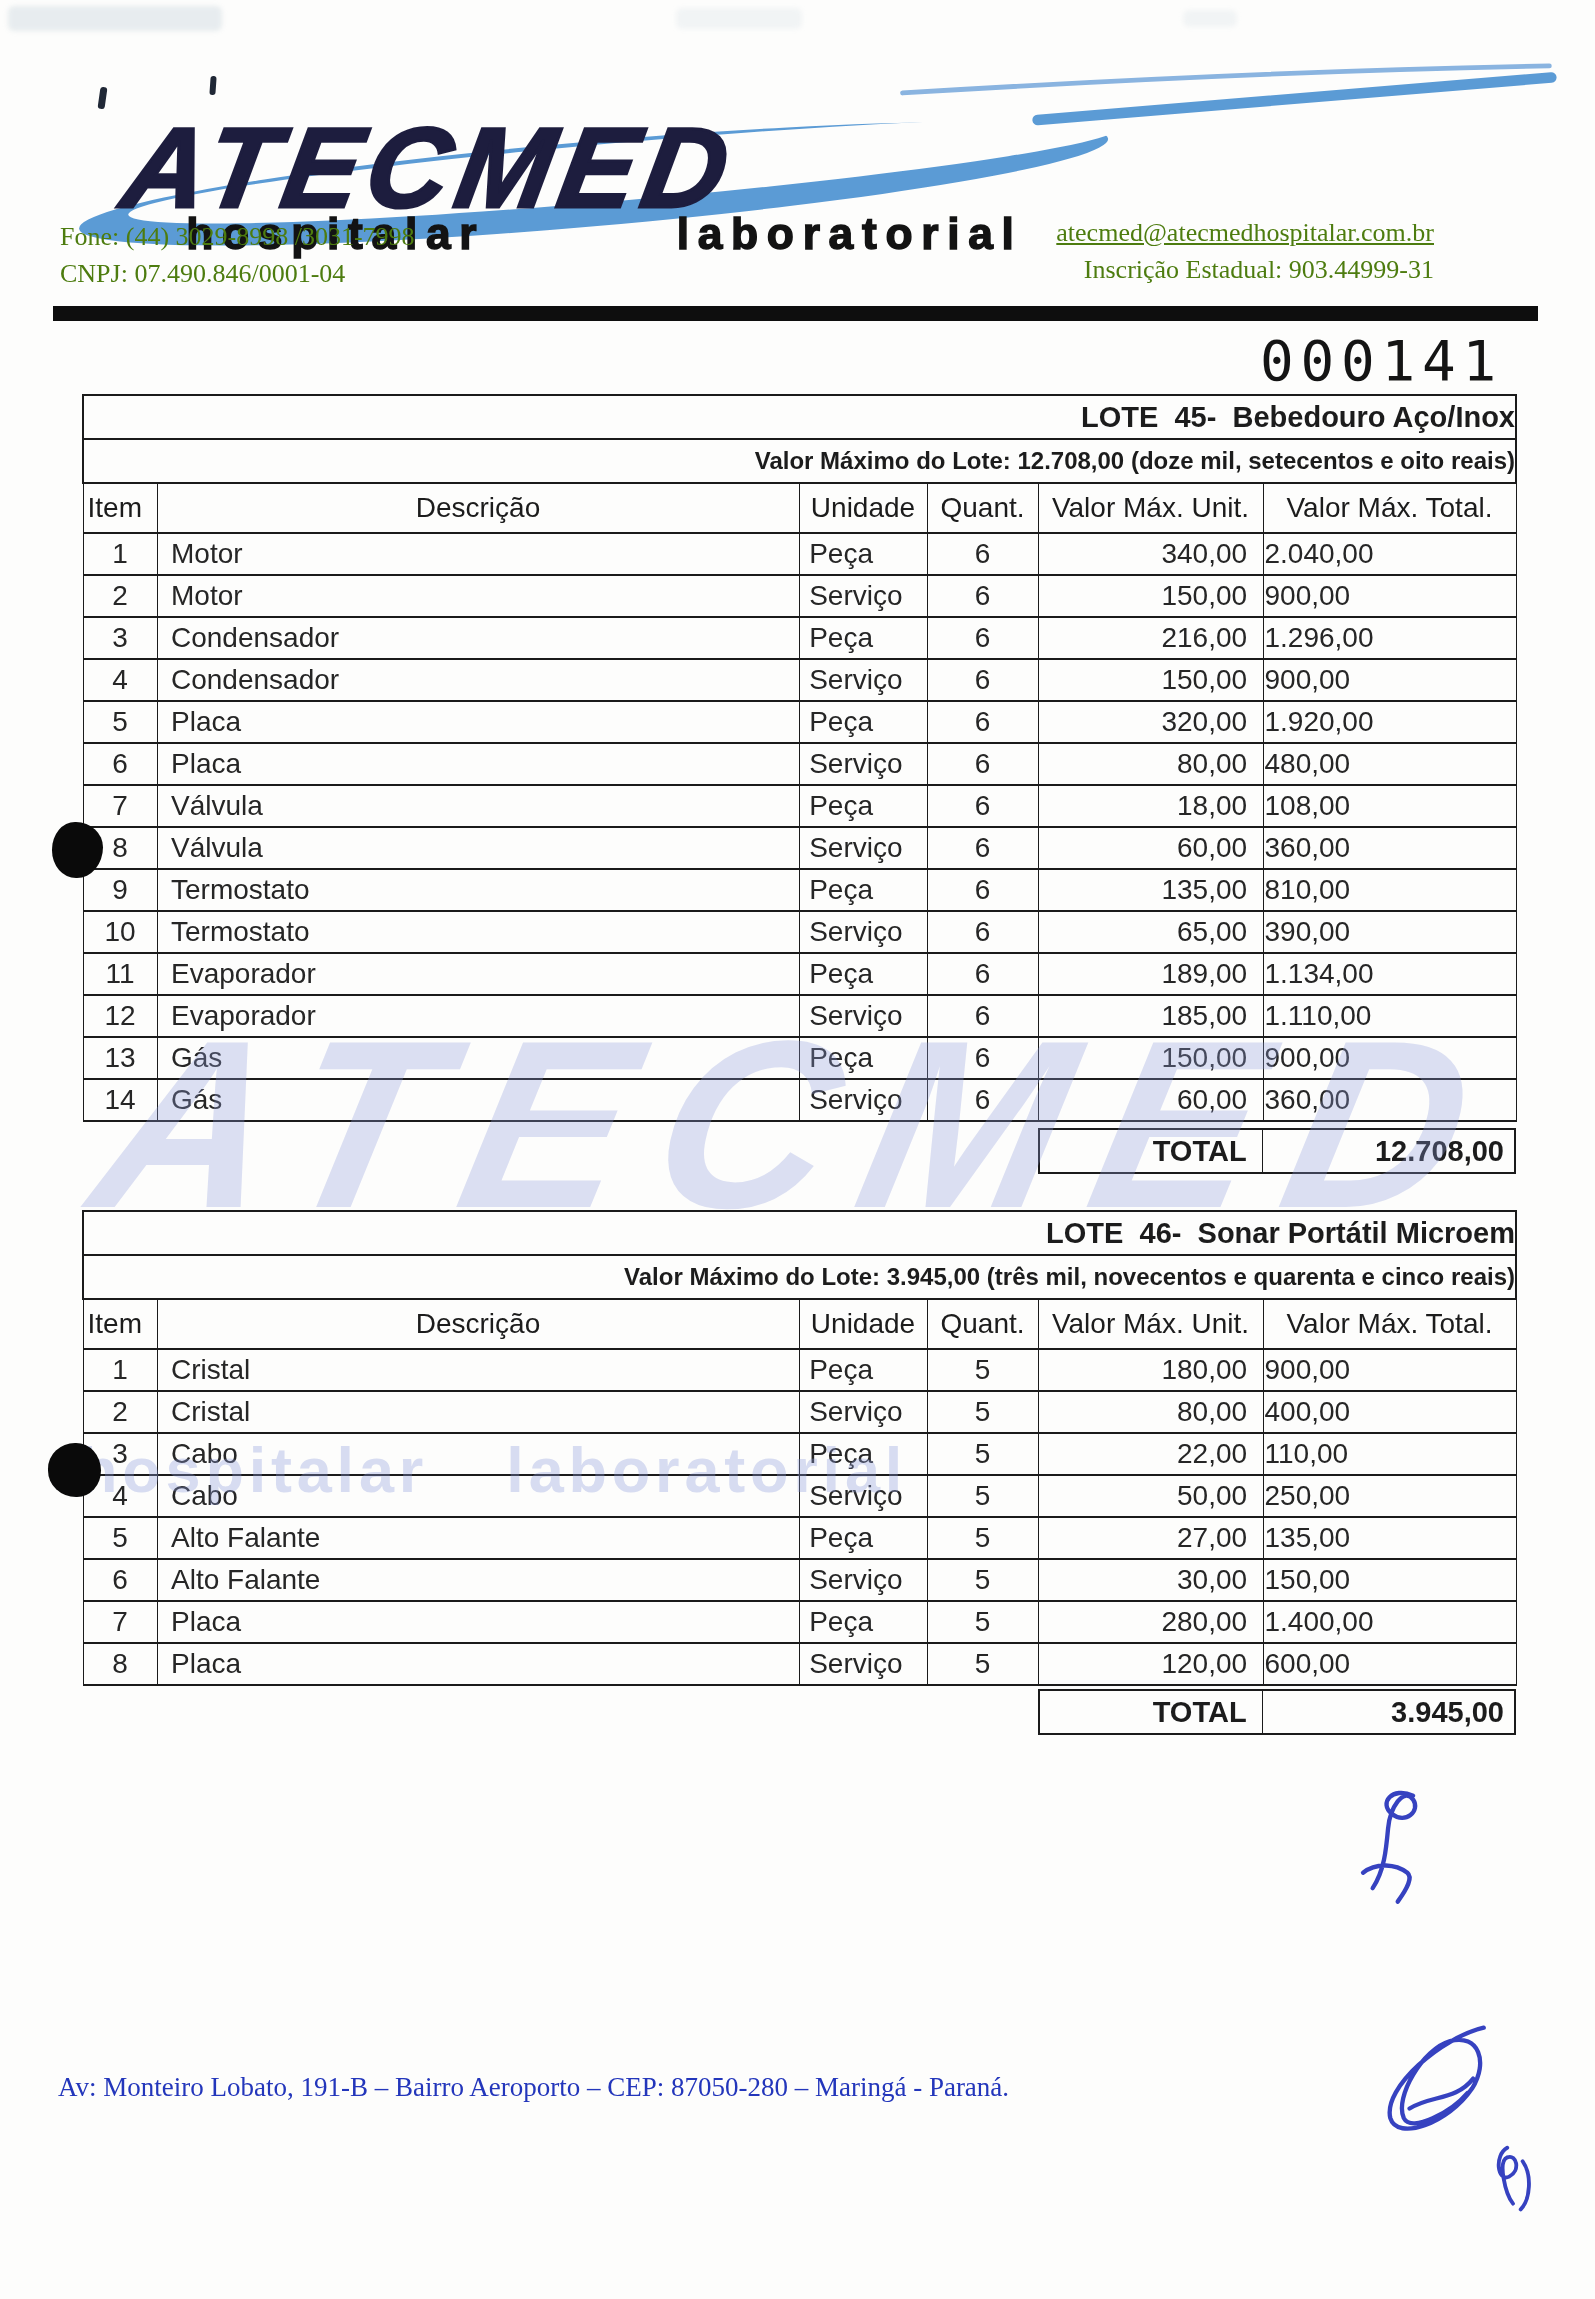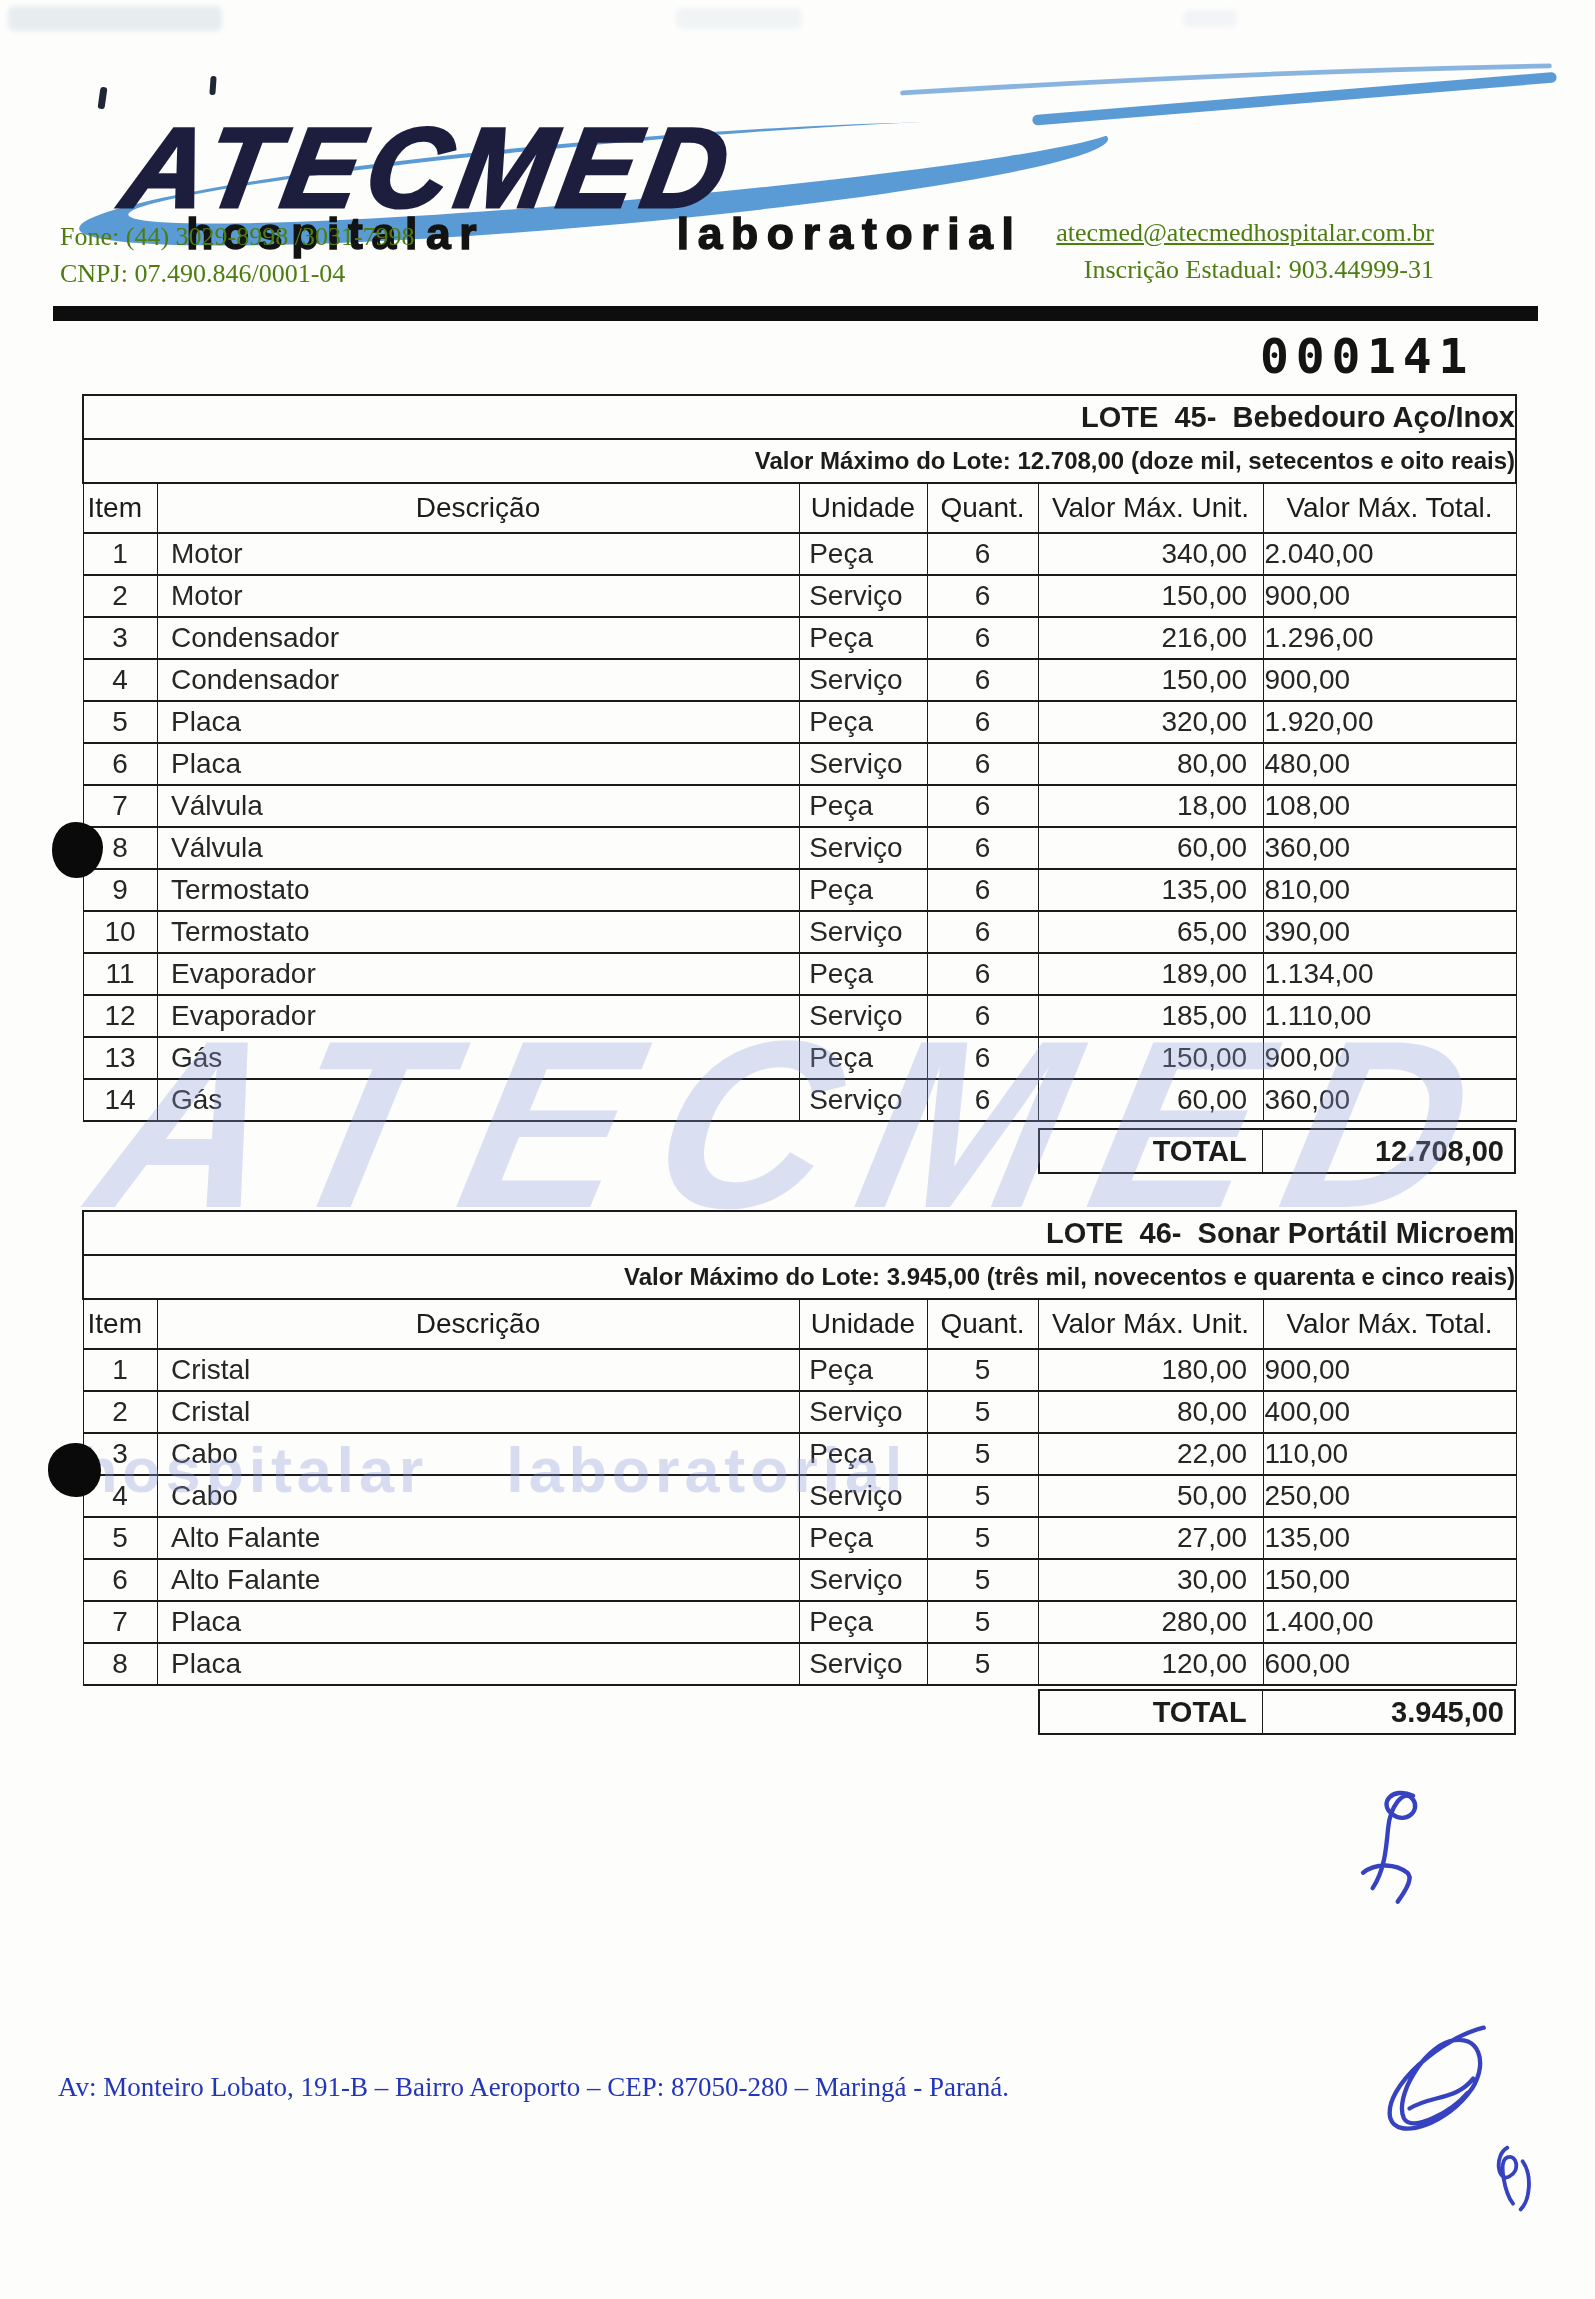--- a/index.html
+++ b/index.html
@@ -22,22 +22,22 @@
   
   .logo-svg { position:absolute; left:53px; top:60px; }
   .contact { position:absolute; font-family:"Liberation Serif", serif; font-size:26px; color:#4d7c0f; white-space:nowrap; }
   .contact.phone { left:60px; top:222px; }
   .contact.cnpj  { left:60px; top:259px; }
   .contact.email { right:161px; top:218px; text-decoration:underline; }
   .contact.insc  { right:161px; top:255px; }
   .divider-bar { position:absolute; left:53px; top:306px; width:1485px; height:14.5px; background:#0e0e0e; }
   .stamp {
     position:absolute; left:1260px; top:328px; width:261px;
-    font-family:"DejaVu Sans Mono", monospace; font-weight:bold;
-    font-size:48px; letter-spacing:6.8px; color:#141414;
+    font-family:"DejaVu Sans Mono", monospace; font-weight:normal;
+    font-size:56px; letter-spacing:6.8px; color:#141414;
   }
   
   table.lote { position:absolute; left:82px; width:1434px; border-collapse:collapse; table-layout:fixed; }
   #table1 { top:394px; }
   #table2 { top:1210px; }
   table.lote td, table.lote th { border:1.9px solid #1b1b1b; box-sizing:border-box; overflow:hidden; }
   tr.title-row td {
     border:2.9px solid #1b1b1b; height:44px; font-weight:bold; font-size:29px;
     padding:1.9px 0 1.9px 11.6px; white-space:pre; text-align:right;
   }

